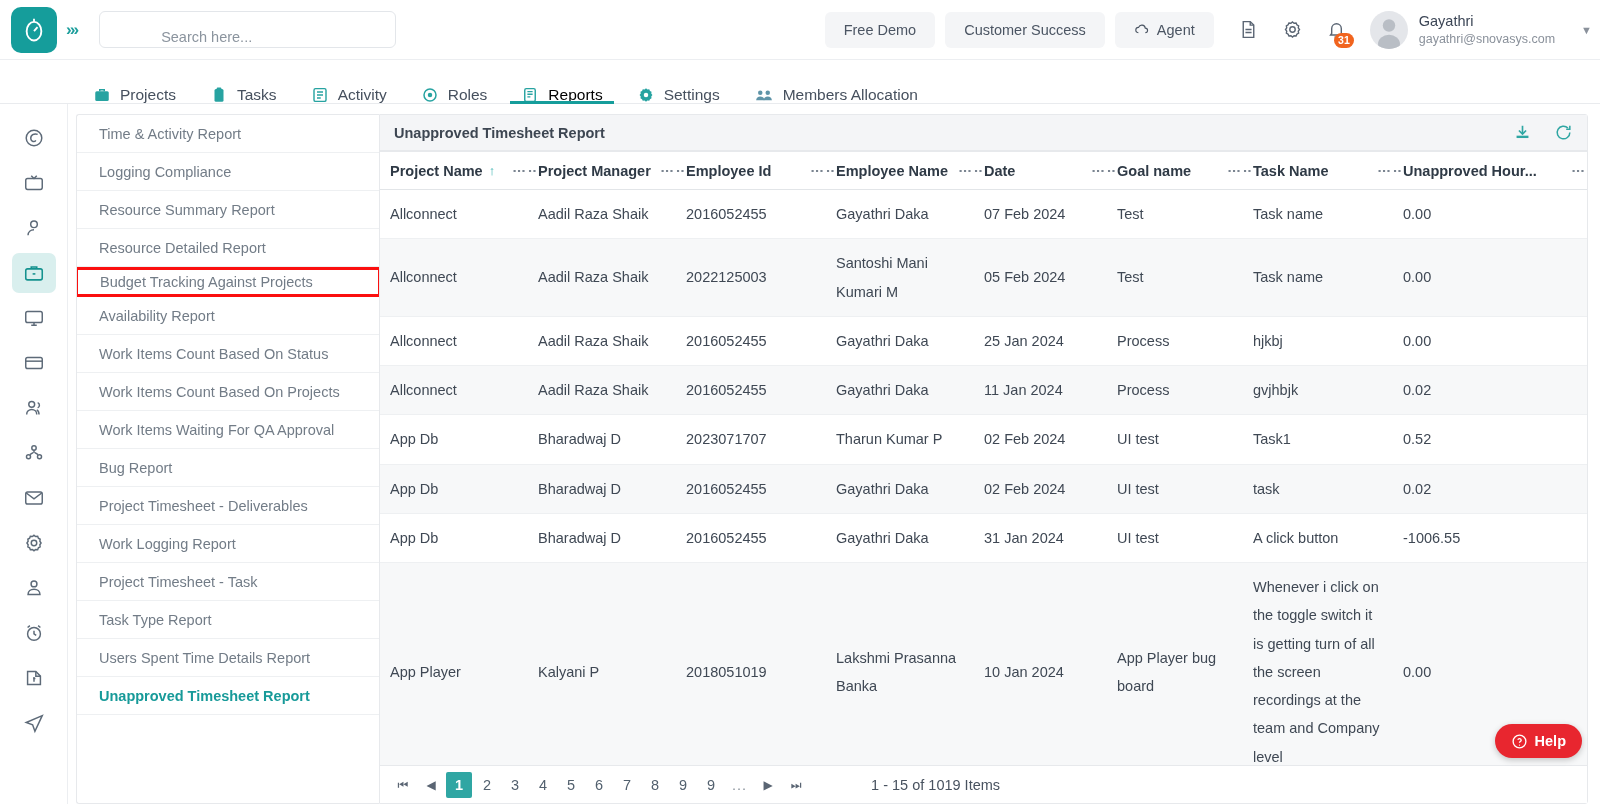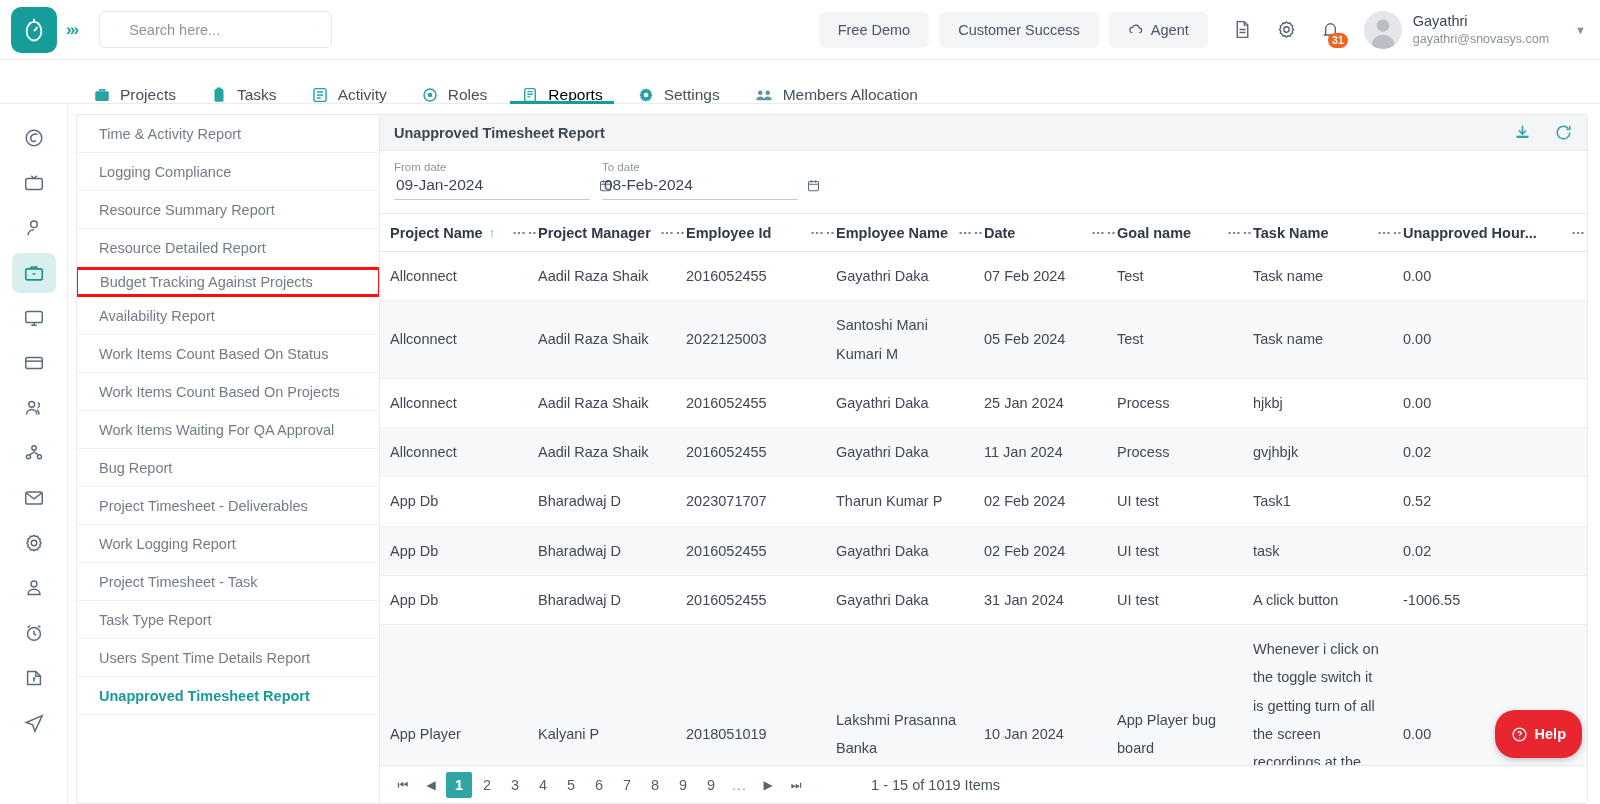--- a/index.html
+++ b/index.html
@@ -23,32 +23,33 @@
   }
   .logo-box {
     width:46px; height:46px; margin-left:11px;
     background:#159d9b; border-radius:10px;
     display:flex; align-items:center; justify-content:center;
     flex:0 0 46px;
   }
   .chev { color:#1c9e9c; font-size:17px; margin-left:9px; letter-spacing:-2px; font-weight:600; cursor:pointer;}
   .search-wrap {
     margin-left:22px;
-    width:233px; height:37px;
+    width:297px; height:37px;
     border:1px solid #e3e6ea; border-radius:6px;
     display:flex; align-items:center; padding:16px 12px;
     background:#fff;
+    flex-direction:column;
   }
   .search-wrap input {
     border:none; outline:none; flex:1; font-size:14.5px;
     font-family:"Liberation Sans", sans-serif; color:#54606e;
     margin-left:14px; background:transparent;
   }
   .search-wrap input::placeholder { color:#8b949e; }
-  .hdr-right { margin-left:auto; display:flex; align-items:center; padding-right:14px; gap:0; }
+  .hdr-right { margin-left:auto; display:flex; align-items:center; padding-right:8px; gap:0; }
   .pillbtn {
     background:#f4f5f7; border:none; border-radius:6px;
     height:36px; padding:0 19px; margin-right:10px;
     font-size:14.5px; color:#4b5563; font-family:"Liberation Sans", sans-serif;
     display:flex; align-items:center; gap:7px; cursor:pointer;
   }
   .hdr-icon { width:38px; height:38px; display:flex; align-items:center; justify-content:center; cursor:pointer; margin-left:6px;}
   .bell-wrap { position:relative; }
   .badge {
     position:absolute; top:2px; right:2px;
@@ -178,21 +179,21 @@
     font-size:14.5px; color:#52606e; cursor:pointer; border-radius:2px; padding:0 6px;
   }
   .pg.current { background:#2fa6a3; color:#fff; font-weight:600; }
   .pg.arrow { color:#5a6573; font-size:12px; }
   .pg.dots { color:#8a929b; letter-spacing:1px; }
   .pgcount { margin-left:60px; font-size:14.5px; color:#48525f; }
 
   .helpbtn {
     position:absolute; right:18px; bottom:46px;
     background:#e8262f; color:#fff; border-radius:20px;
-    height:48px; padding:0 16px; display:flex; align-items:center; gap:7px;
+    height:34px; padding:0 16px; display:flex; align-items:center; gap:7px;
     font-size:14.5px; font-weight:700; cursor:pointer; z-index:20;
     box-shadow:0 2px 6px rgba(0,0,0,.22);
   }
   svg { display:block; }
 </style>
 </head>
 <body>
 
 <div class="app">
 
@@ -478,46 +479,20 @@
             </span>
             <span class="pi">
               <svg width="19" height="19" viewBox="0 0 24 24" fill="none" stroke="#2fa6a3" stroke-width="1.9">
                 <path d="M20 12a8 8 0 1 1-2.4-5.7"></path>
                   <path d="M20 3.5V8h-4.6"></path>
               </svg>
             </span>
           </div>
         </div>
 
-        <div class="filters">
-          <div class="datefield">
-            <div class="dlabel">From date</div>
-            <div class="dinputrow">
-              <input value="09-Jan-2024" style="">
-              <span class="cal">
-                <svg width="15" height="15" viewBox="0 0 24 24" fill="none" stroke="#5d6a78" stroke-width="1.7">
-                  <rect x="4" y="5.5" width="16" height="15" rx="2"></rect>
-                    <path d="M4 10h16M8.5 3.5v4M15.5 3.5v4"></path>
-                </svg>
-              </span>
-            </div>
-          </div>
-          <div class="datefield">
-            <div class="dlabel">To date</div>
-            <div class="dinputrow">
-              <input value="08-Feb-2024" style="">
-              <span class="cal">
-                <svg width="15" height="15" viewBox="0 0 24 24" fill="none" stroke="#5d6a78" stroke-width="1.7">
-                  <rect x="4" y="5.5" width="16" height="15" rx="2"></rect>
-                    <path d="M4 10h16M8.5 3.5v4M15.5 3.5v4"></path>
-                </svg>
-              </span>
-            </div>
-          </div>
-        </div>
 
         <div class="tablewrap">
           <div class="scrollbody">
             <table class="grid">
               <colgroup>
                 <col style="width:148px">
                   <col style="width:148px">
                   <col style="width:150px">
                 <col style="width:148px">
                   <col style="width:133px">

